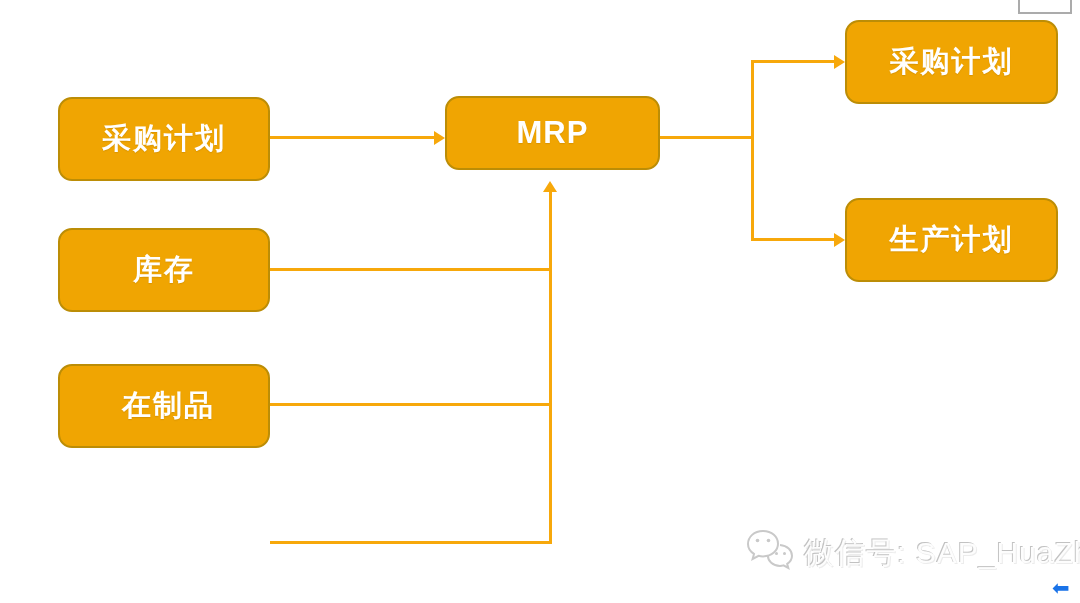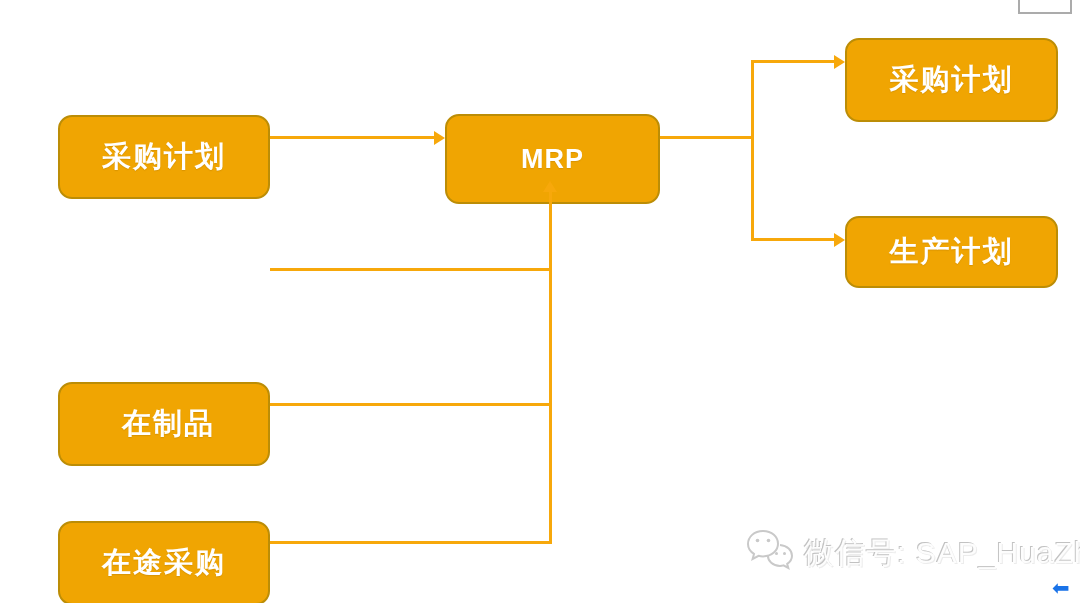--- a/index.html
+++ b/index.html
@@ -16,29 +16,28 @@
     display:flex;align-items:center;justify-content:center;
     background:#F0A502;
     border:2px solid #BC8D06;
     border-radius:14px;
     color:#ffffff;
     font-size:29px;
     font-weight:bold;
     letter-spacing:2px;
     box-sizing:border-box;
     text-shadow:0 1px 1px rgba(150,100,0,.25);
-    margin-top:18px;
   }
   #n-sales      {left:58px;  top:97px;  width:212px; height:84px;}
   #n-inventory  {left:58px;  top:228px; width:212px; height:84px;}
   #n-wip        {left:58px;  top:364px; width:212px; height:84px;padding-left:9px;}
   #n-transit    {left:58px;  top:503px; width:212px; height:84px;}
-  #n-mrp        {left:445px; top:96px;  width:215px; height:90px; font-size:27px; letter-spacing:1px;}
+  #n-mrp        {left:445px; top:96px;  width:215px; height:74px; font-size:31px; letter-spacing:1px;}
   #n-purchase   {left:845px; top:20px;  width:213px; height:84px;}
-  #n-production {left:845px; top:198px; width:213px; height:72px;}
+  #n-production {left:845px; top:198px; width:213px; height:84px;}
 
   
   .h-line,.v-line{position:absolute;background:#F7A80B;}
   .h-line{height:3px;}
   .v-line{width:3px;}
   .arrow-right{
     position:absolute;width:0;height:0;
     border-top:7px solid transparent;
     border-bottom:7px solid transparent;
     border-left:11px solid #F7A80B;
@@ -94,22 +93,22 @@
     line-height:21px;
     cursor:pointer;
   }
 </style>
 </head>
 <body>
 
 <div id="stage">
 
   <div class="node" id="n-sales">采购计划</div>
+  <div class="node" id="n-inventory">库存</div>
   <div class="node" id="n-wip">在制品</div>
-  <div class="node" id="n-transit">在途采购</div>
 
   <div class="node" id="n-mrp">MRP</div>
 
   <div class="node" id="n-purchase">采购计划</div>
   <div class="node" id="n-production">生产计划</div>
 
   <div class="h-line" id="e-sales-line"></div>
   <div class="arrow-right" id="e-sales-head"></div>
 
   <div class="h-line" id="e-inv-line"></div>

